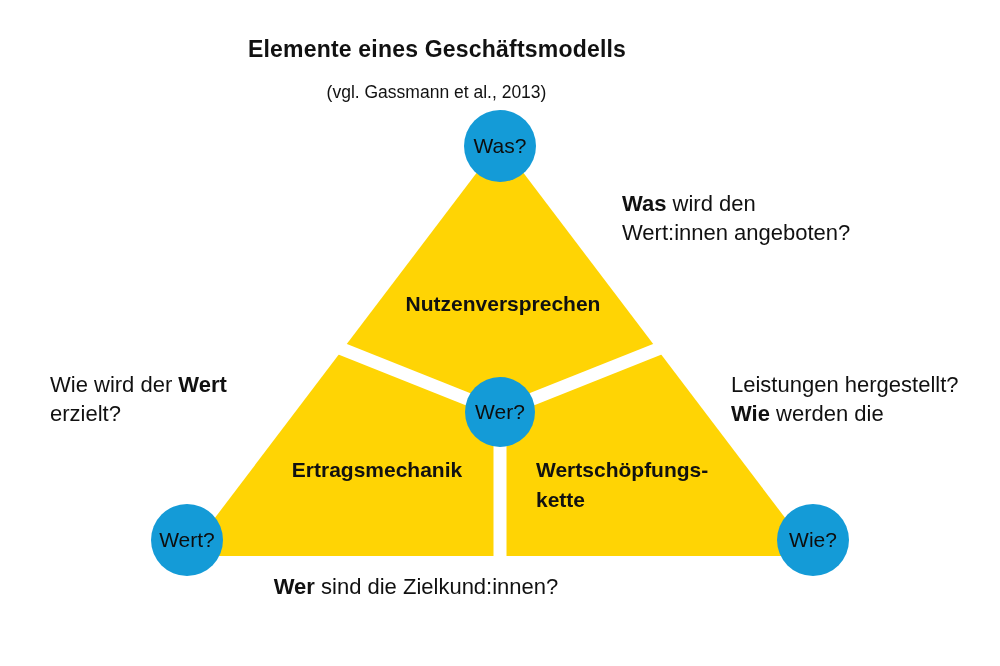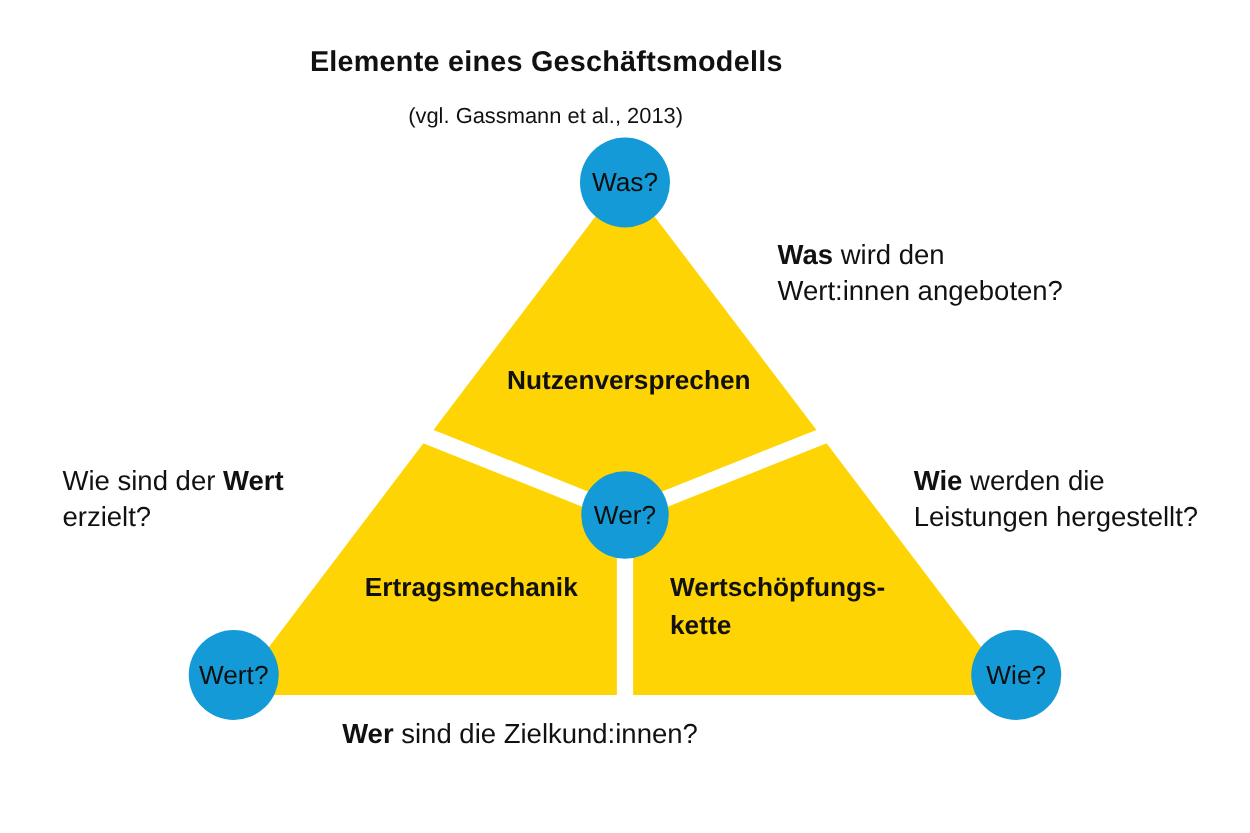--- a/index.html
+++ b/index.html
@@ -97,26 +97,26 @@
     <text class="node-label" x="187" y="547" text-anchor="middle">Wert?</text>
     <text class="node-label" x="813" y="547" text-anchor="middle">Wie?</text>
   </svg>
 
   <div class="annotation ann-was">
     <div><span class="b">Was</span><span> wird den</span></div>
     <div>Wert:innen angeboten?</div>
   </div>
 
   <div class="annotation ann-wert">
-    <div><span>Wie sind der </span><span class="b">Wert</span></div>
+    <div><span>Wie wird der </span><span class="b">Wert</span></div>
     <div>erzielt?</div>
   </div>
 
   <div class="annotation ann-wie">
+    <div>Leistungen hergestellt?</div>
     <div><span class="b">Wie</span><span> werden die</span></div>
-    <div>Leistungen hergestellt?</div>
   </div>
 
   <div class="annotation ann-wer">
     <span class="b">Wer</span><span> sind die Zielkund:innen?</span>
   </div>
 
 </div>
 
 </body></html>

